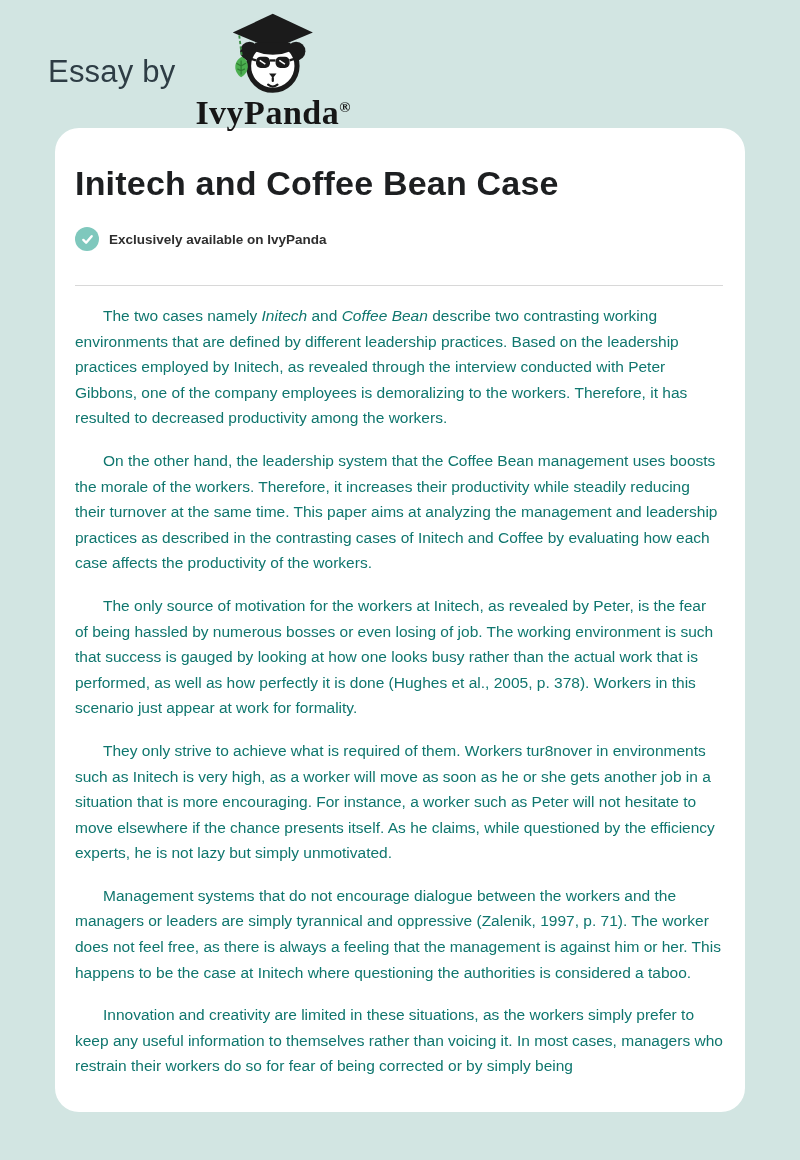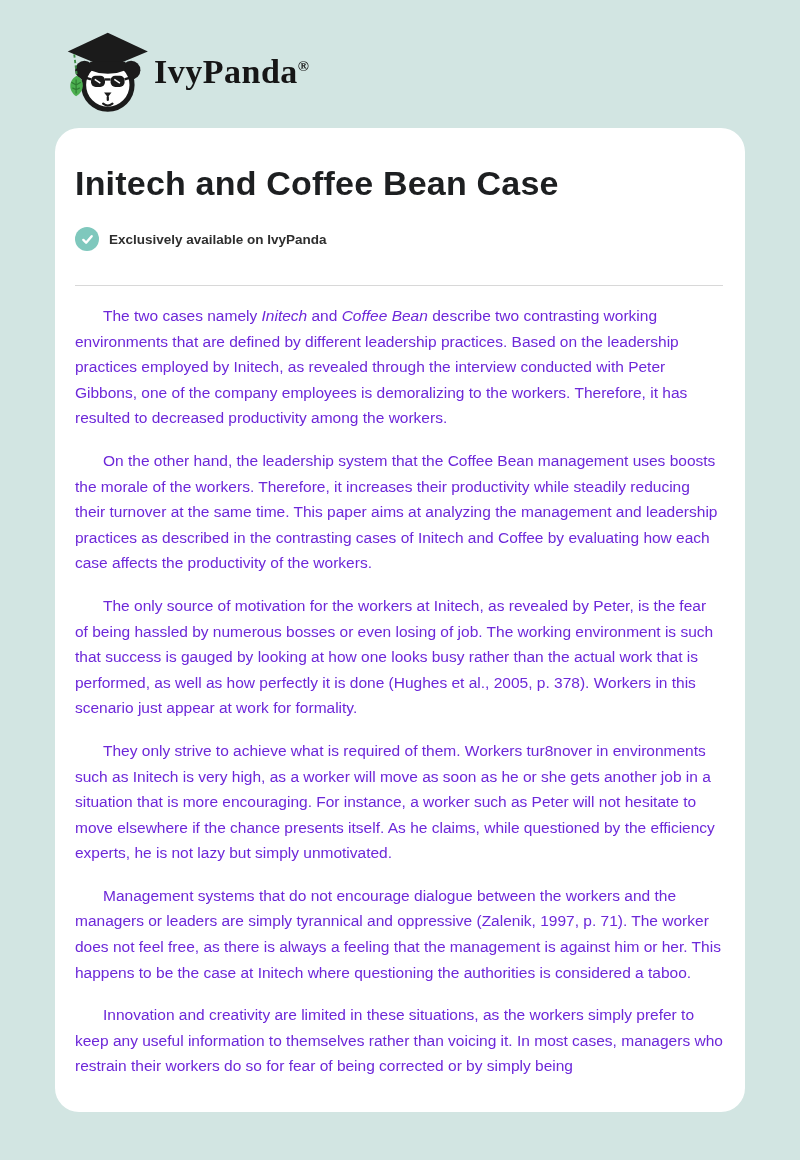--- a/index.html
+++ b/index.html
@@ -22,20 +22,21 @@
   .essay-by {
     font-size: 31px;
     color: #2e3d45;
     letter-spacing: 0.2px;
   }
   .logo-group {
     display: flex;
     align-items: center;
     margin-left: 14px;
     cursor: pointer;
+    flex-direction: column;
   }
   .logo-svg { width: 86px; height: 82px; display: block; }
   .brand-name {
     font-family: "Liberation Serif", serif;
     font-weight: 700;
     font-size: 34px;
     color: #161616;
     margin-left: 6px;
     letter-spacing: 0.5px;
   }
@@ -91,30 +92,31 @@
     border: none;
     border-top: 1px solid #d8d8d8;
     margin: 0;
   }
 
   
   .essay p {
     margin: 17px 0 0 0;
     font-size: 15.5px;
     line-height: 25.6px;
-    color: #6d28d9;
+    color: #0f766e;
     text-indent: 28px;
     text-align: left;
   }
   .essay em { font-style: italic; }
 </style>
 </head>
 <body>
 
 <div class="header">
+  <span class="essay-by">Essay by</span>
 
   <div class="logo-group">
 
     <span>
       <svg class="logo-svg" viewBox="0 0 92 88" xmlns="http://www.w3.org/2000/svg">
 
         <circle cx="24" cy="42" r="10" fill="#1b1b1b"></circle>
         <circle cx="74" cy="42" r="10" fill="#1b1b1b"></circle>
 
         <circle cx="49" cy="58" r="26" fill="#ffffff" stroke="#1b1b1b" stroke-width="5.5"></circle>

